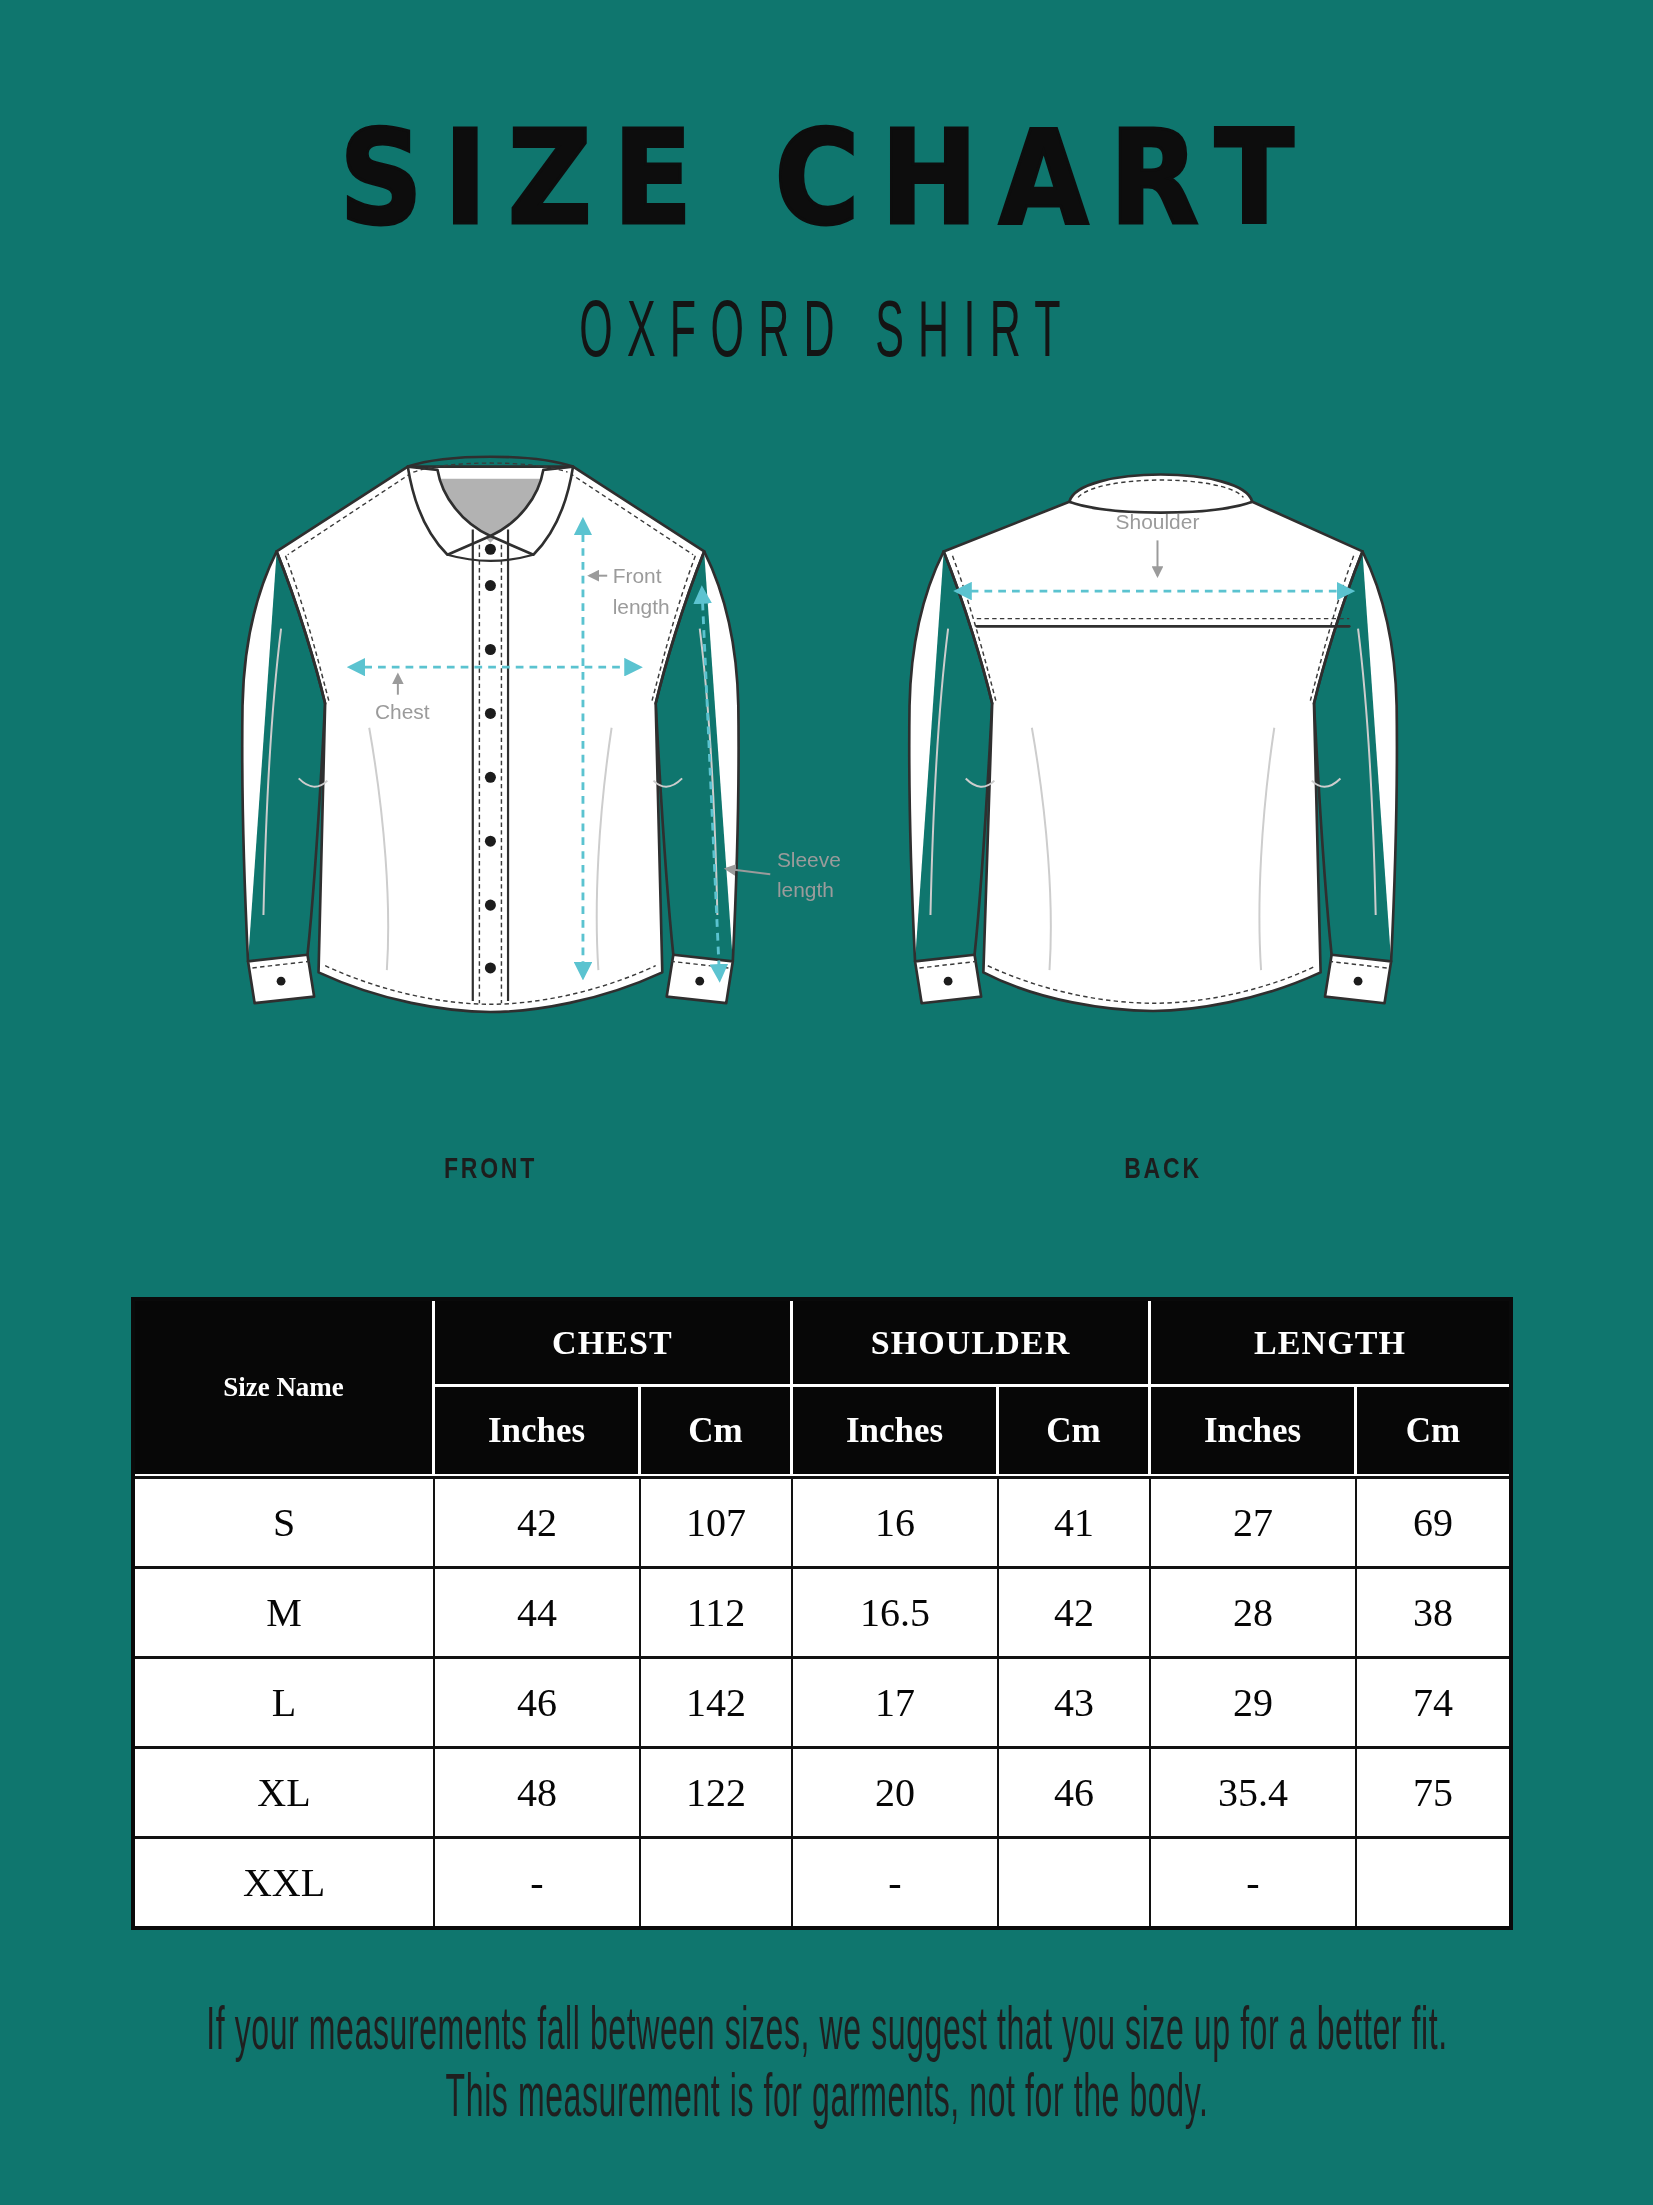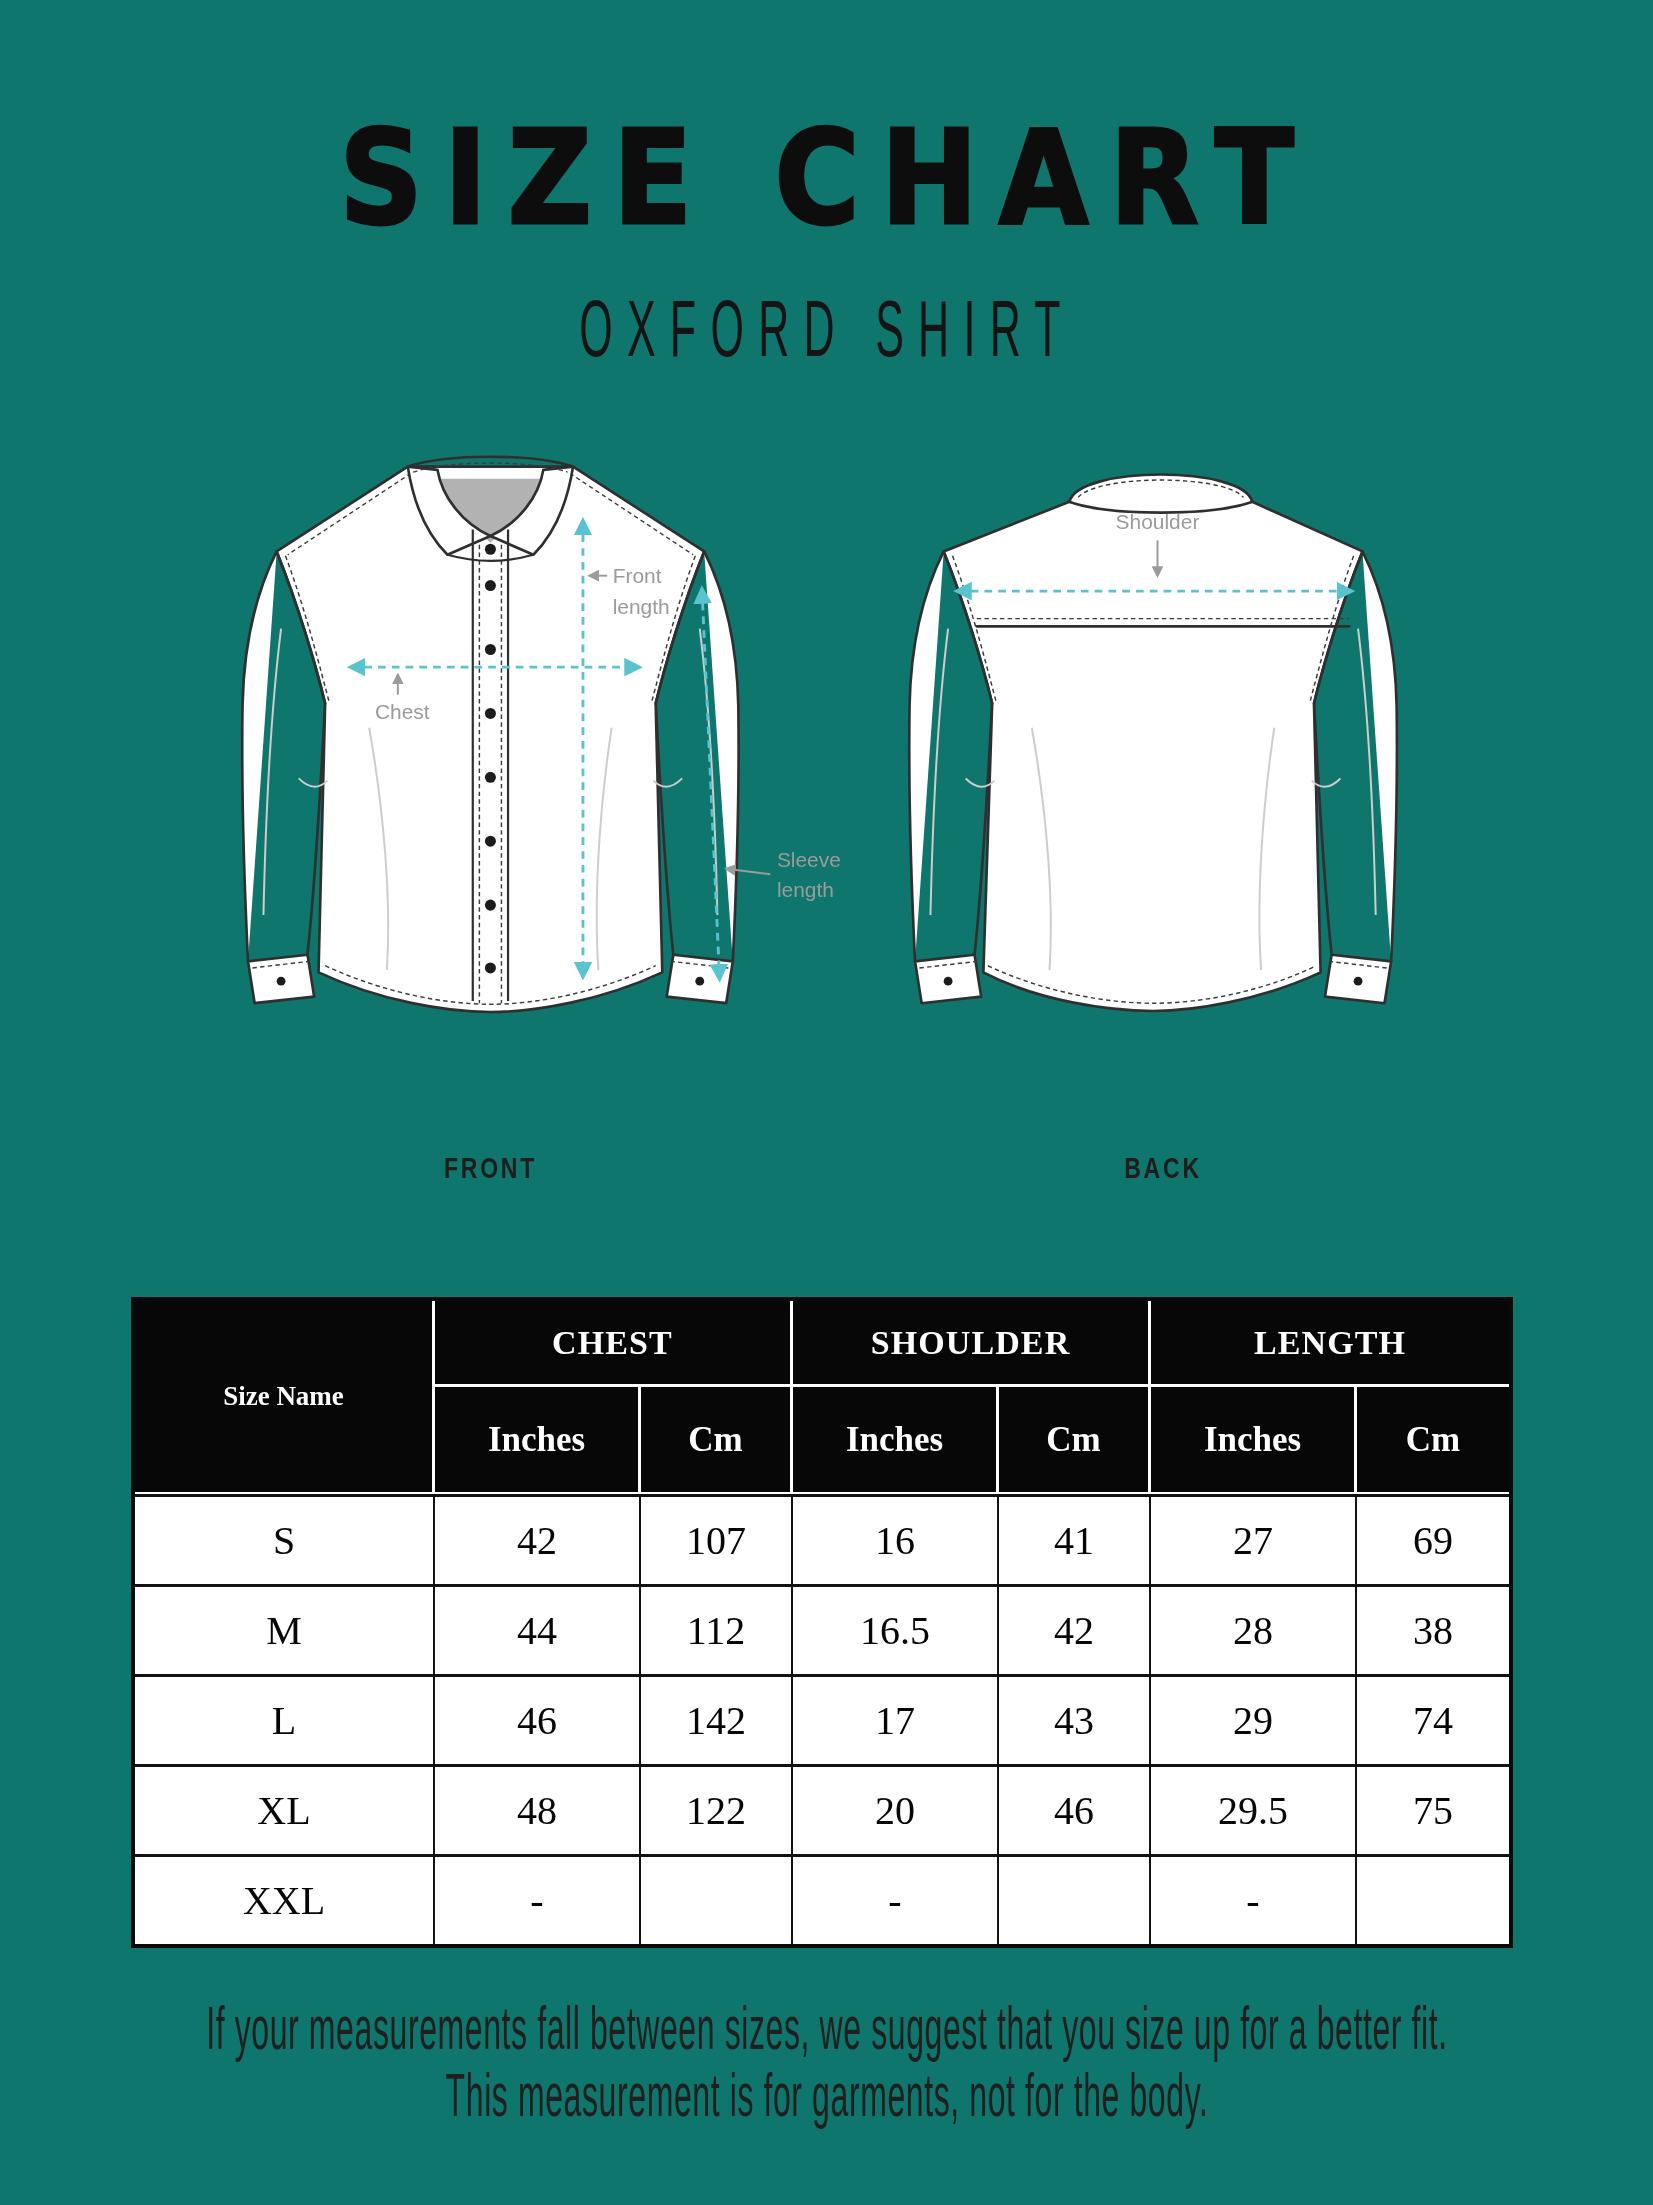--- a/index.html
+++ b/index.html
@@ -44,21 +44,21 @@
     position: absolute; left: 131px; top: 1297px;
     border-collapse: separate; border-spacing: 0;
     border: 4.4px solid #0a0a0a;
     table-layout: fixed;
     font-family: "Liberation Serif", serif;
   }
   .size-table th { background: #070707; color: #ffffff; font-weight: bold; text-align: center; vertical-align: middle; }
   .size-table th.corner { font-size: 27px; height: 175px; border-right: 3.3px solid #fff; border-bottom: 2.8px solid #fff; }
   .size-table th.group  { font-size: 34px; height: 86px; border-right: 3.3px solid #fff; border-bottom: 3.3px solid #fff; letter-spacing: 1.1px; }
   .size-table th.group.last { border-right: 0; }
-  .size-table th.sub    { font-size: 35px; height: 107px; border-right: 3.3px solid #fff; border-bottom: 2.8px solid #fff; }
+  .size-table th.sub    { font-size: 35px; height: 89px; border-right: 3.3px solid #fff; border-bottom: 2.8px solid #fff; }
   .size-table th.sub.last { border-right: 0; }
   .size-table td {
     background: #fff; color: #060606; font-size: 40px; text-align: center; vertical-align: middle;
     height: 90px; border-top: 3.9px solid #121212; border-right: 2.8px solid #121212;
   }
   .size-table td.lastcol { border-right: 0; }
 
   
   .footer {
     position: absolute; top: 1996px; left: 0; width: 1654px;
@@ -282,21 +282,21 @@
         <td>43</td>
         <td>29</td>
         <td class="lastcol">74</td>
       </tr>
       <tr>
         <td>XL</td>
         <td>48</td>
         <td>122</td>
         <td>20</td>
         <td>46</td>
-        <td>29.5</td>
+        <td>35.4</td>
         <td class="lastcol">75</td>
       </tr>
       <tr>
         <td>XXL</td>
         <td>-</td>
         <td></td>
         <td>-</td>
         <td></td>
         <td>-</td>
         <td class="lastcol"></td>

